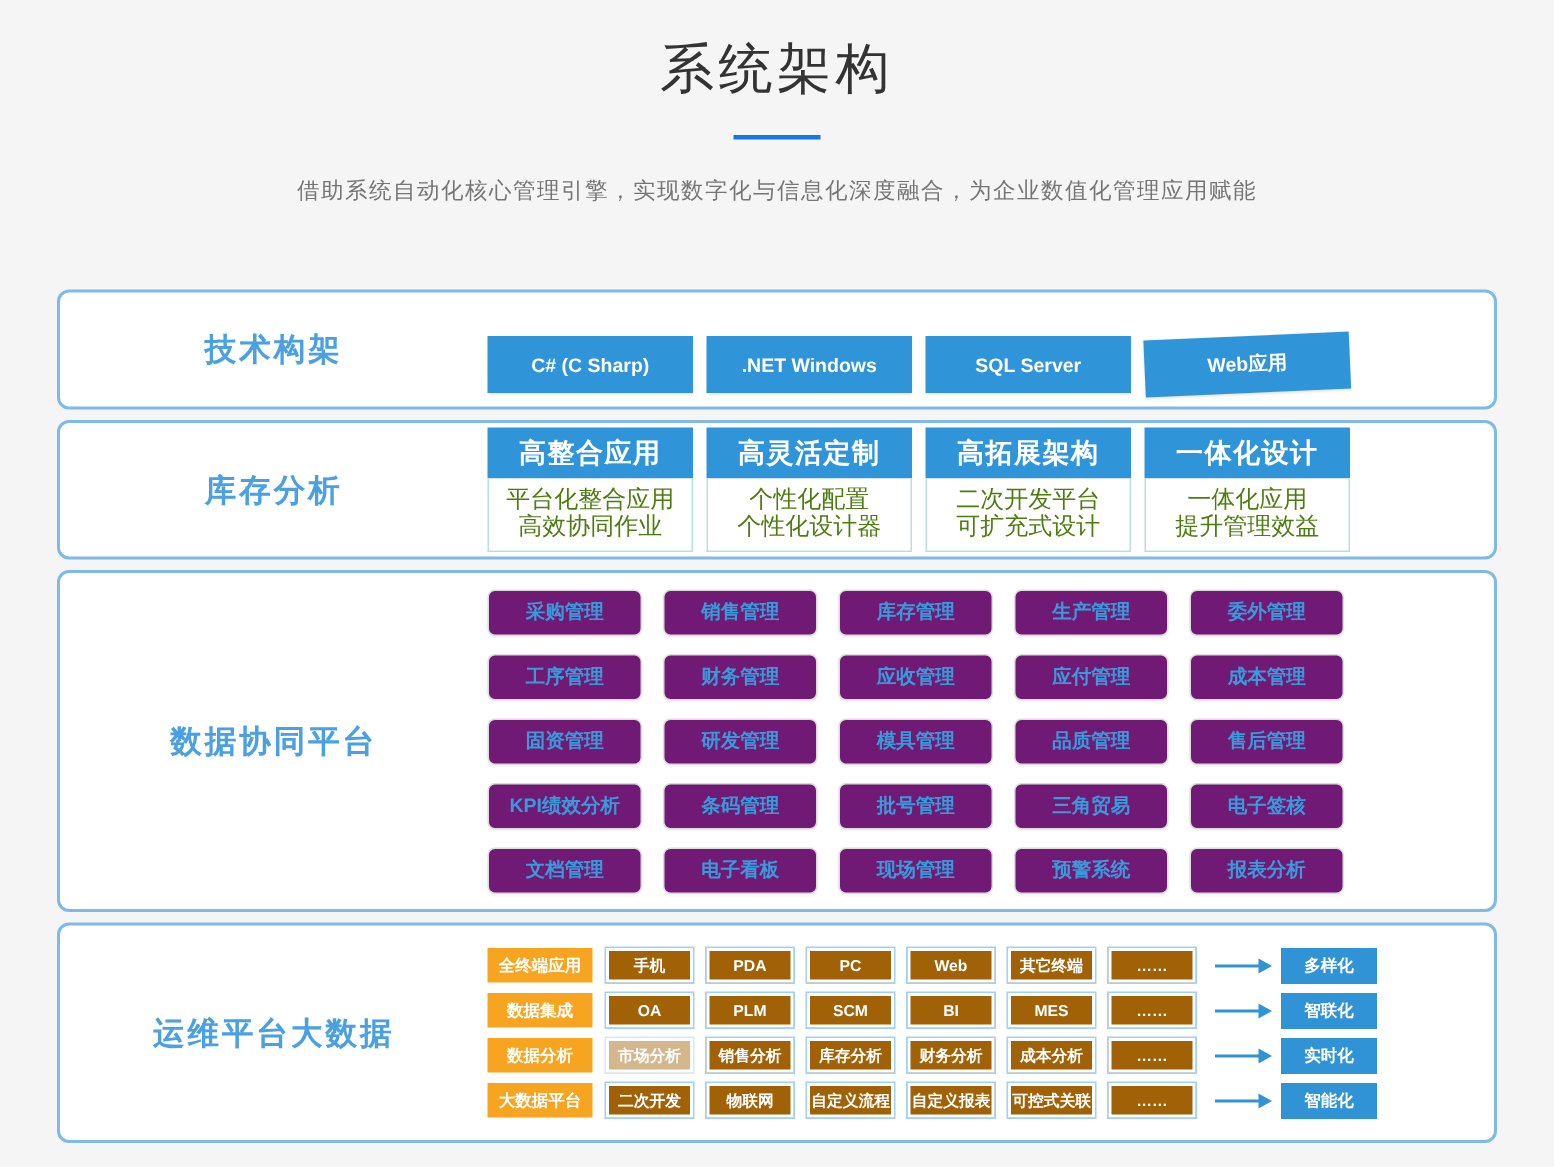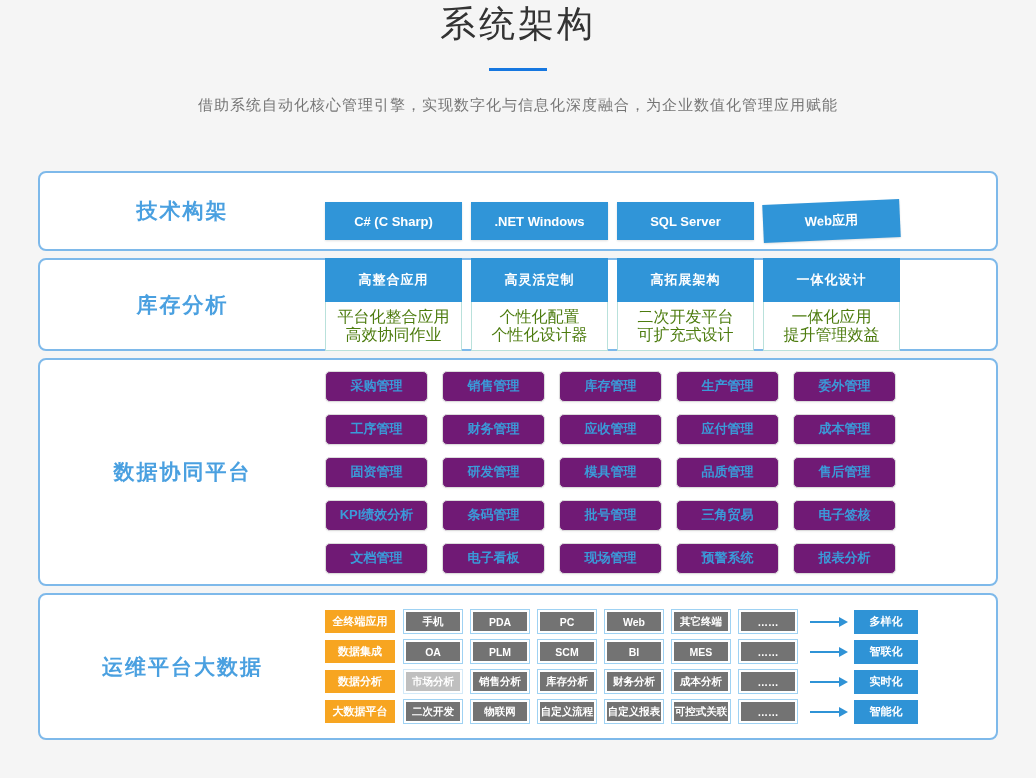--- a/index.html
+++ b/index.html
@@ -2,21 +2,21 @@
 <html><head>
 <meta charset="utf-8">
 <style>
   * { margin:0; padding:0; box-sizing:border-box; }
   html,body { width:1036px; height:778px; }
   body {
     background:#f5f5f5;
     font-family:"Liberation Sans","DejaVu Sans",sans-serif;
     overflow:hidden;
   }
-  .header { text-align:center; }
+  .header { text-align:center; padding-top:22px; }
   .title { font-size:36px; color:#333; letter-spacing:3px; font-weight:500; }
   .divider { width:58px; height:3px; background:#1677e0; margin:19px auto 0; }
   .subtitle { margin-top:25px; font-size:15px; color:#757575; letter-spacing:1px; }
 
   .sections { width:960px; margin:56px auto 0; }
   .section {
     display:flex; align-items:stretch; background:#fff;
     border:2px solid #7eb9ea; border-radius:8px; margin-bottom:7px;
   }
   .section-label {
@@ -34,21 +34,21 @@
     width:137px; height:38px; background:#3095d8; color:#fff;
     font-size:13px; font-weight:bold; display:flex; align-items:center; justify-content:center;
     box-shadow:0 1px 2px rgba(0,0,0,.12);
   }
   .tech-btn.tilt { transform:rotate(-2.5deg); }
 
   
   .s2-content { flex:1; display:flex; align-items:center; gap:9px; }
   .hl-card { width:137px; }
   .hl-head {
-    height:44px; background:#3095d8; color:#fff; font-weight:bold; font-size:13px;
+    height:34px; background:#3095d8; color:#fff; font-weight:bold; font-size:18px;
     display:flex; align-items:center; justify-content:center; letter-spacing:1px;
   }
   .hl-body {
     border:1px solid #b9e1db; border-top:none; color:#4d7c0f;
     font-size:16px; text-align:center; padding:5px 0 7px; background:#fff;
   }
   .hl-line { line-height:16px; margin-top:2px; }
 
   
   .s3-content {
@@ -63,21 +63,21 @@
   }
 
   
   .s4-content { flex:1; display:flex; flex-direction:column; justify-content:center; gap:6px; }
   .ops-row { display:flex; align-items:center; }
   .ops-cat {
     width:70px; height:23px; background:#f7a521; color:#fff; font-size:11px; font-weight:bold;
     display:flex; align-items:center; justify-content:center; margin-right:9px; flex:0 0 70px;
   }
   .ops-item {
-    width:58px; height:23px; margin-right:9px; background:#737373;
+    width:58px; height:23px; margin-right:9px; background:#a16207;
     border:2px solid #fff; outline:1px solid #9fd2f3;
     color:#fff; font-size:10.5px; font-weight:bold;
     display:flex; align-items:center; justify-content:center; white-space:nowrap;
   }
   .ops-item.faded { opacity:.45; }
   .arrow { width:30px; height:2px; background:#2f93d6; position:relative; margin:0 14px 0 4px; flex:0 0 30px; }
   .arrow::after {
     content:""; position:absolute; right:-8px; top:-4px;
     border-left:9px solid #2f93d6; border-top:5px solid transparent; border-bottom:5px solid transparent;
   }

